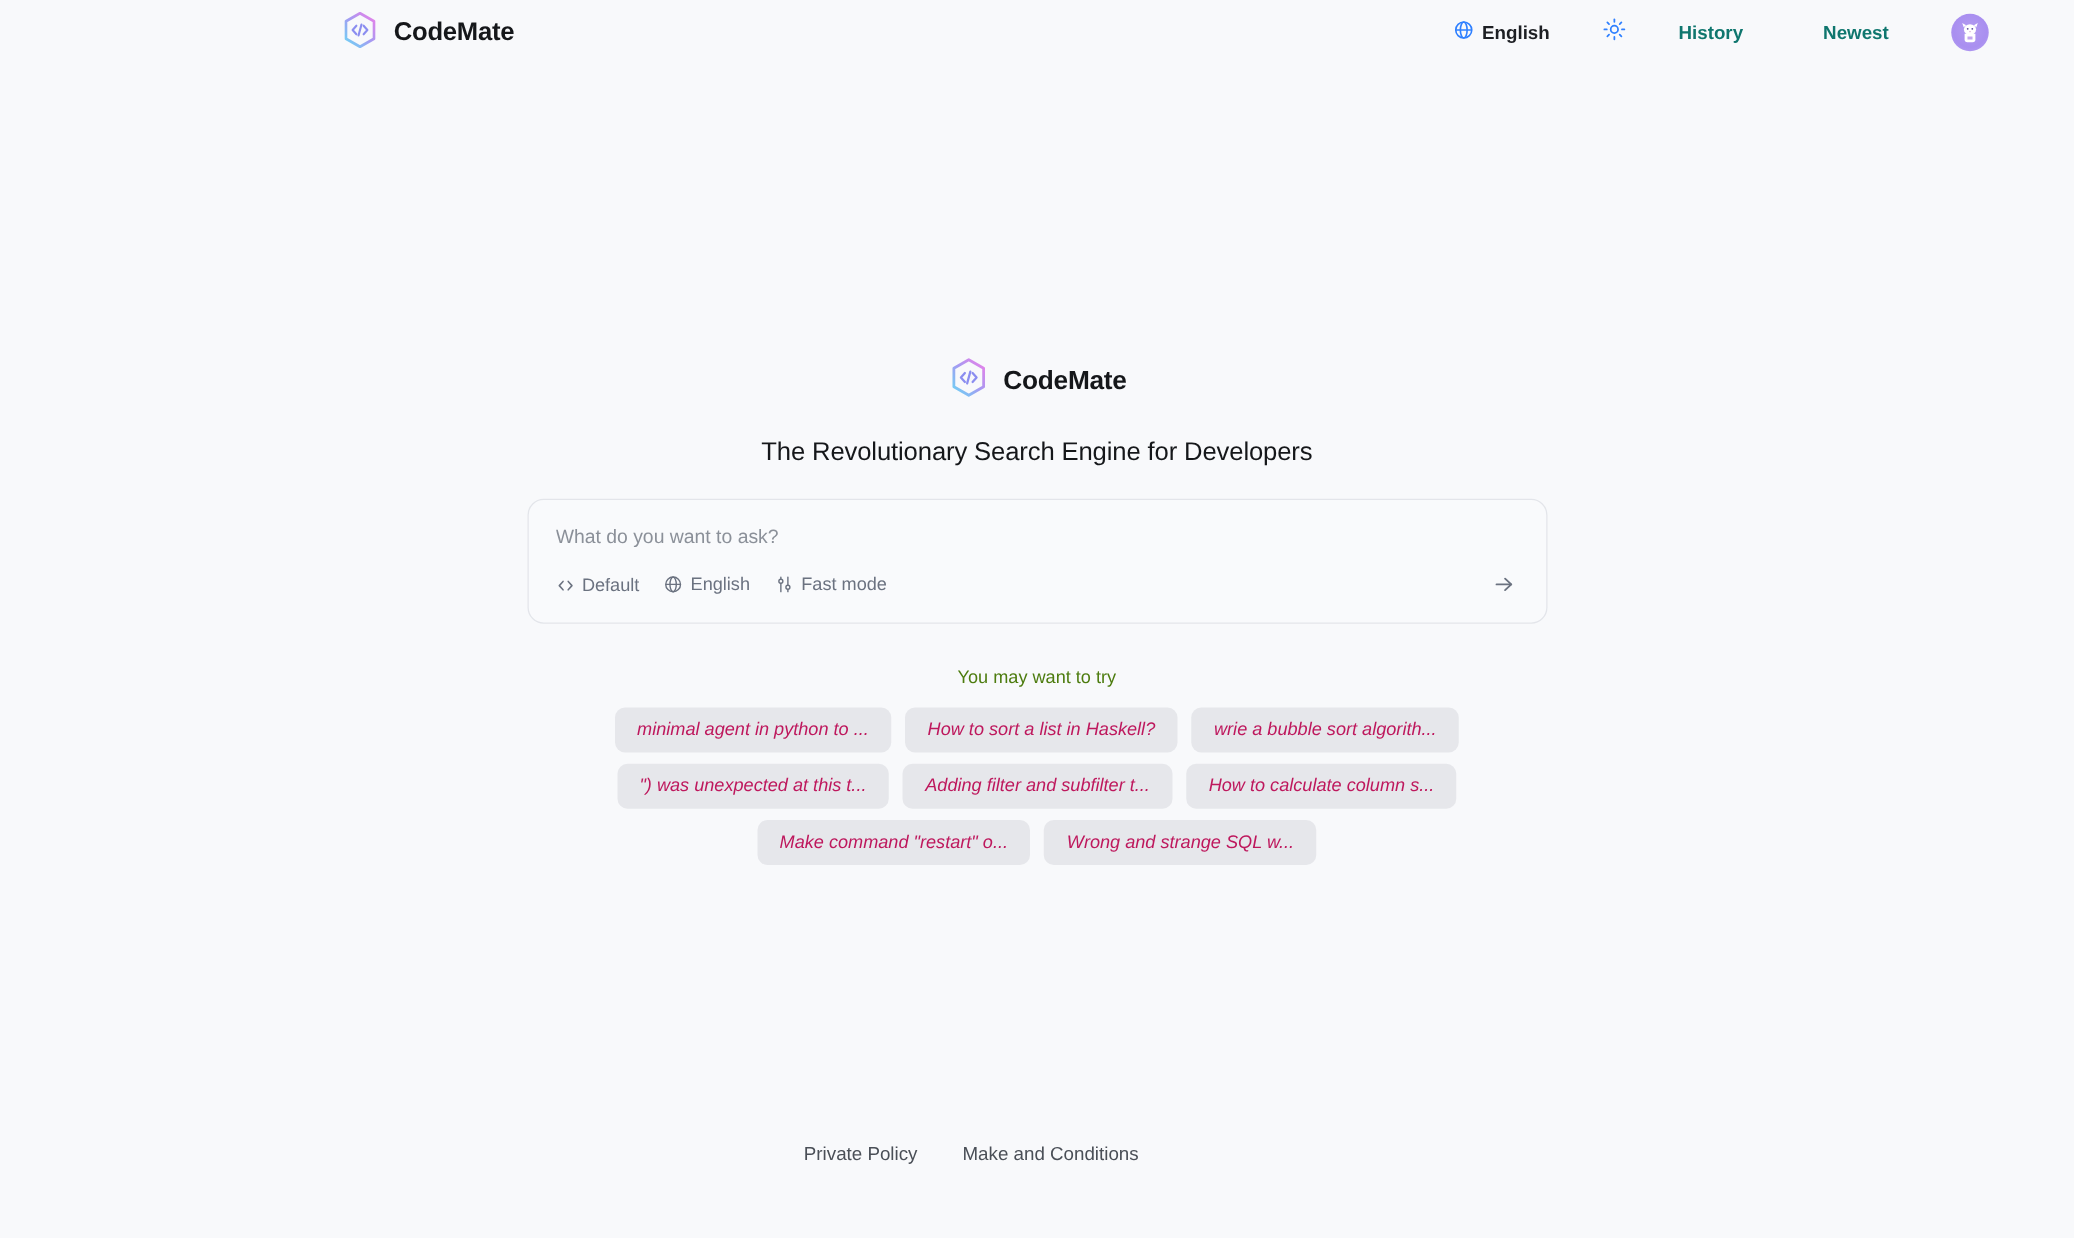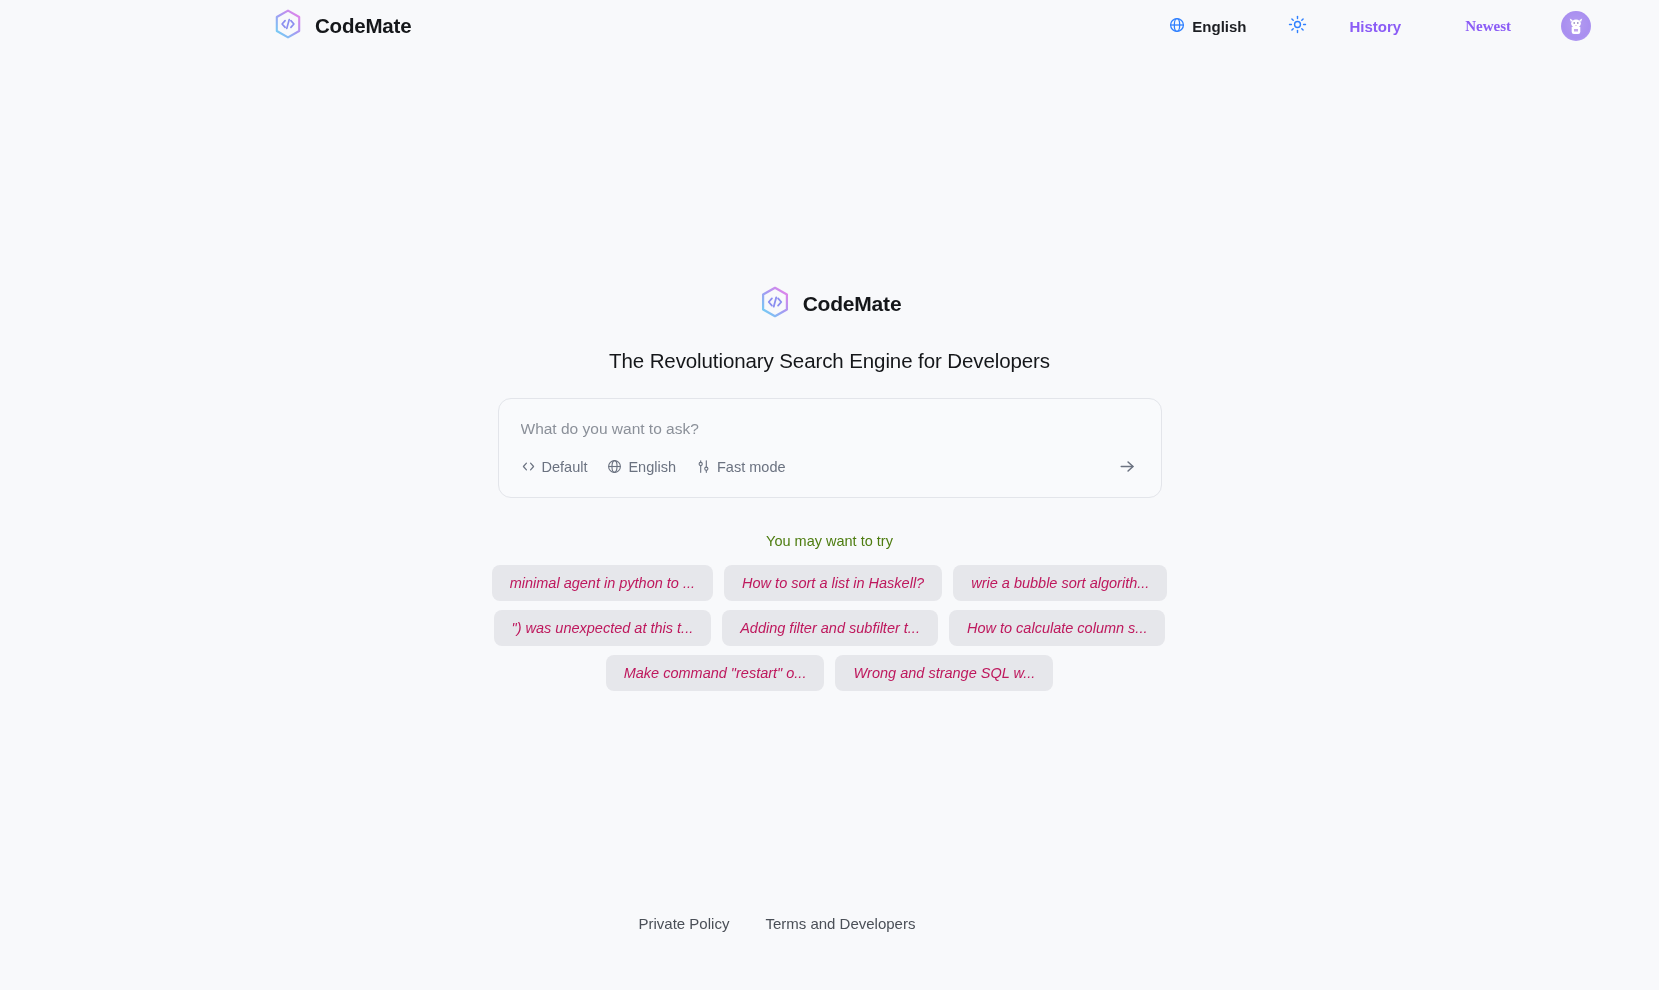--- a/index.html
+++ b/index.html
@@ -58,26 +58,26 @@
   }
   .nav-theme {
     margin-right: 42px;
     display: flex;
     align-items: center;
     cursor: pointer;
   }
   .nav-link {
     font-size: 15px;
     font-weight: 700;
-    color: #8b5cf6;
+    color: #0f766e;
     margin-right: 64px;
     cursor: pointer;
     text-decoration: none;
   }
-  .nav-link.last { margin-right: 50px; font-family: Liberation Serif, serif; }
+  .nav-link.last { margin-right: 50px; }
   .avatar {
     width: 30px;
     height: 30px;
     border-radius: 50%;
     background: radial-gradient(circle at 50% 45%, #b39cf0 0%, #a98ff0 60%, #b7a4f2 100%);
     display: flex;
     align-items: center;
     justify-content: center;
     cursor: pointer;
     overflow: hidden;
@@ -108,21 +108,21 @@
     margin-top: 26px;
     font-size: 20.5px;
     font-weight: 400;
     color: #15171a;
     letter-spacing: -0.1px;
   }
 
   
   .search-wrap {
     margin-top: 25px;
-    width: 664px;
+    width: 816px;
     min-height: 100px;
     background: #f9fafc;
     border: 1px solid #e3e5ea;
     border-radius: 13px;
     position: relative;
     padding: 21px 22px 16px 22px;
   }
   .search-input {
     width: 100%;
     border: none;
@@ -390,16 +390,16 @@
       <div class="chip-row">
         <button class="chip">Make command "restart" o...</button>
         <button class="chip">Wrong and strange SQL w...</button>
       </div>
 
     </div>
   </div>
 
   <div class="footer">
     <a class="footer-link">Private Policy</a>
-    <a class="footer-link">Terms and Developers</a>
+    <a class="footer-link">Make and Conditions</a>
   </div>
 
 </div>
 
 </body></html>

